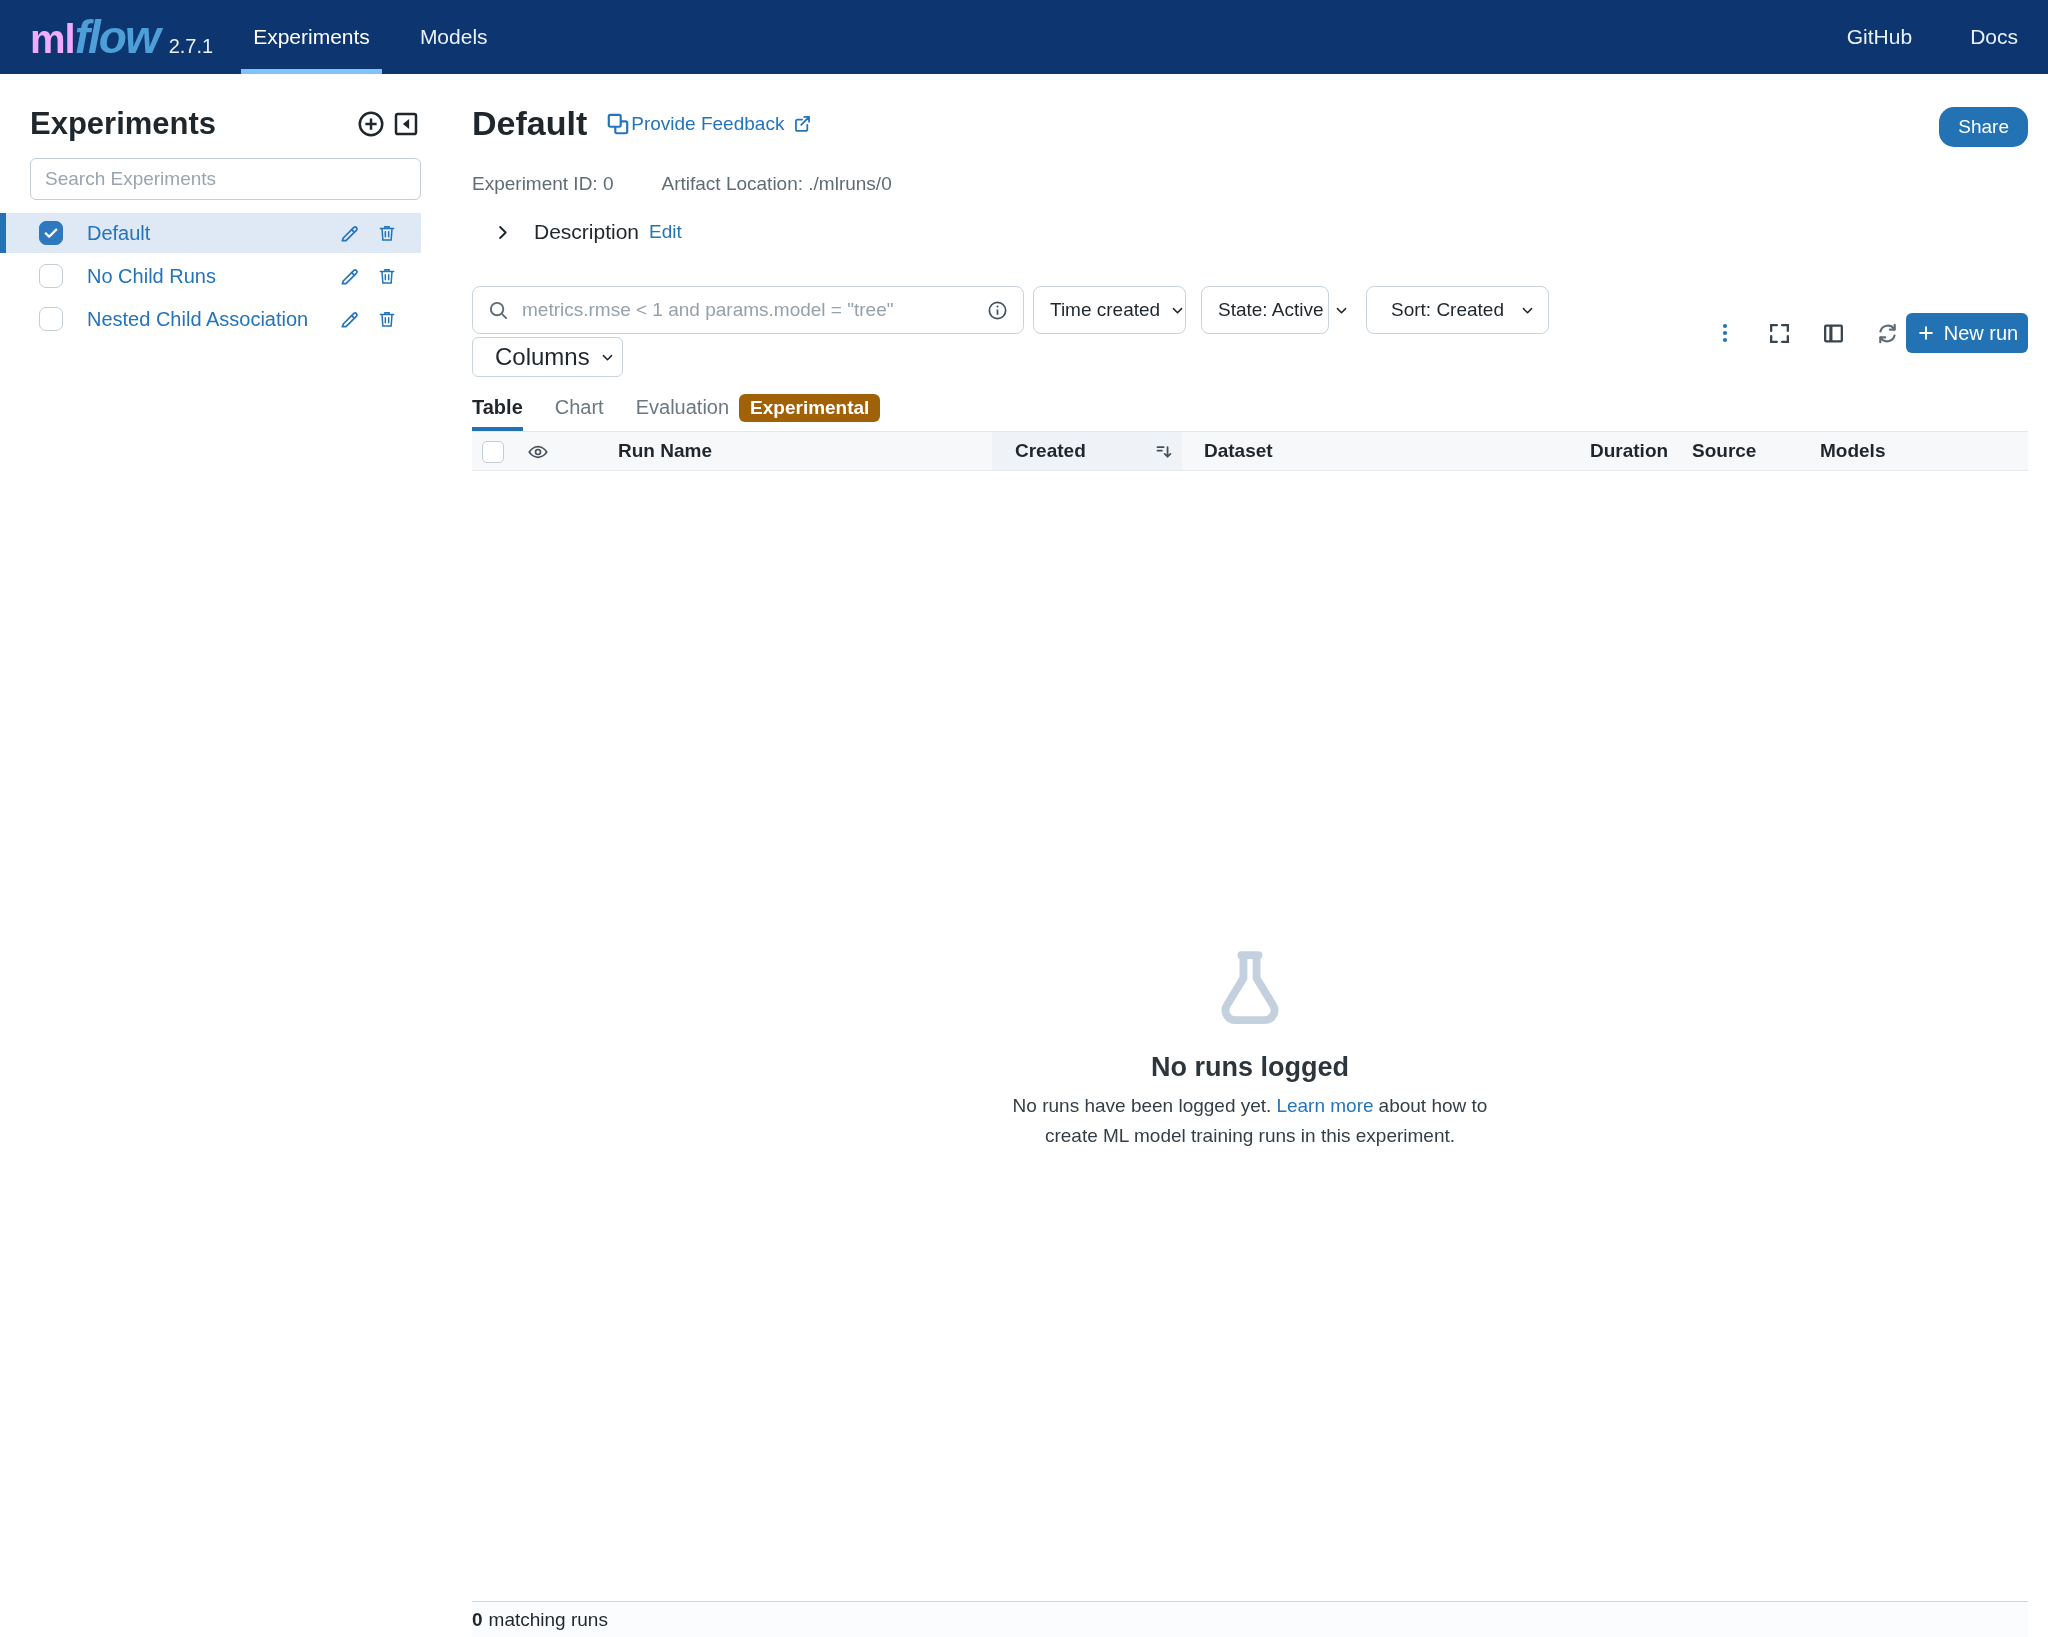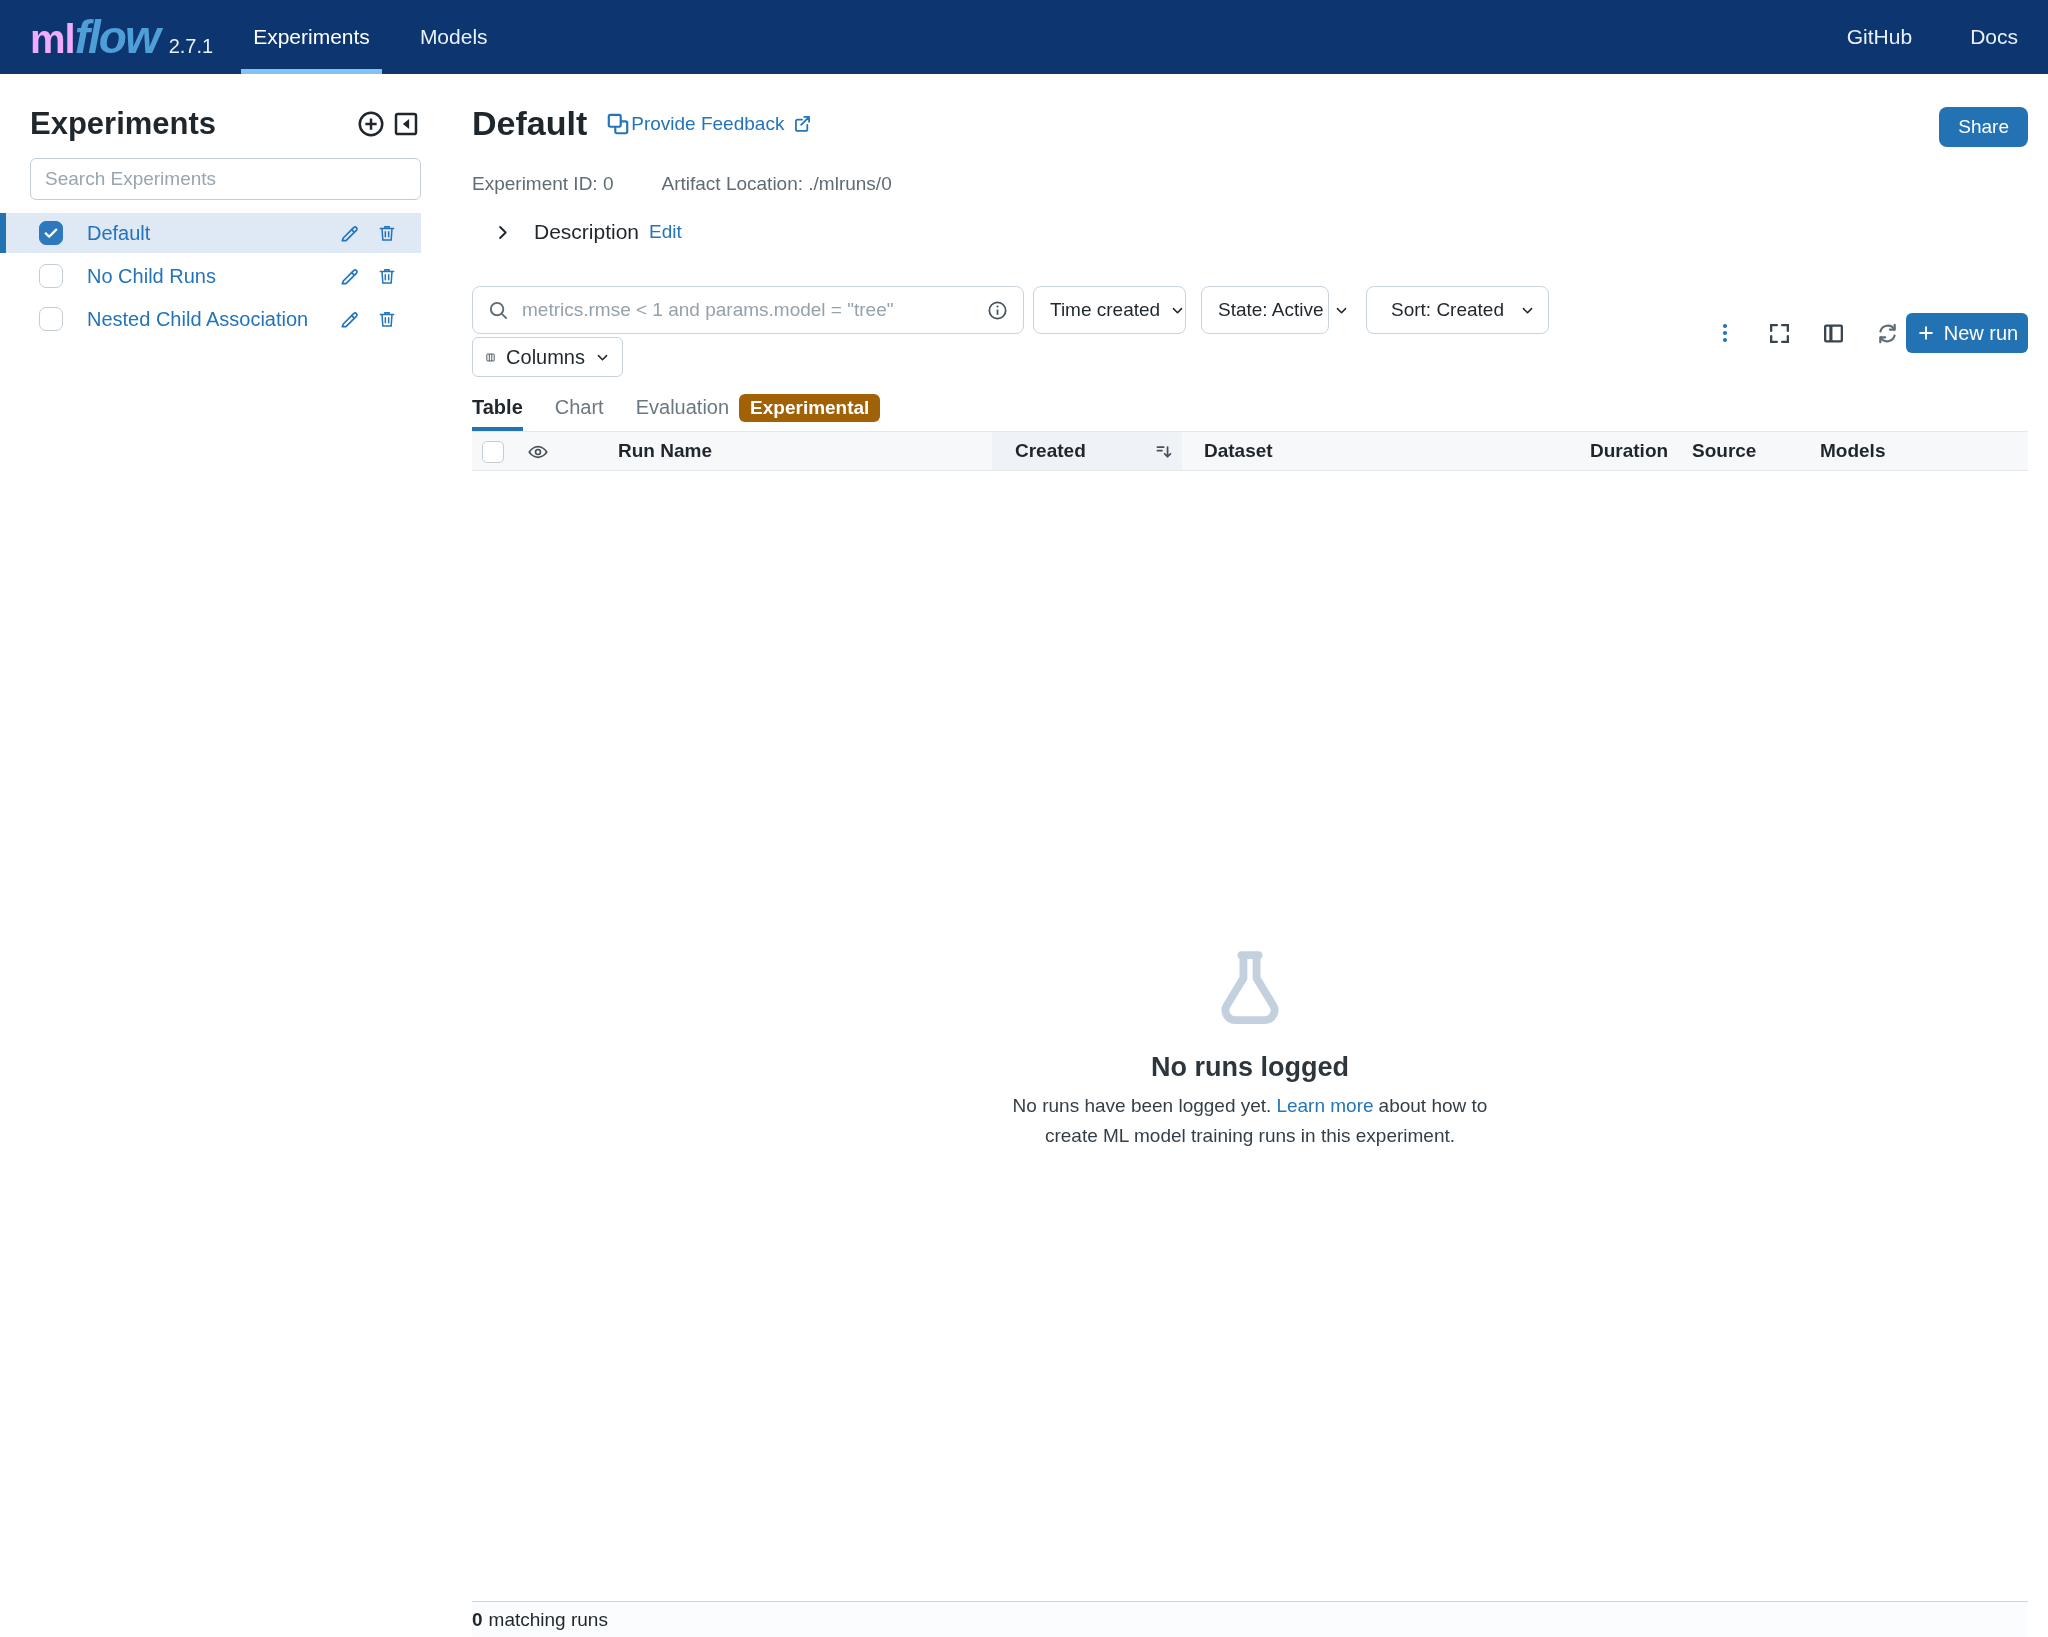--- a/index.html
+++ b/index.html
@@ -49,21 +49,21 @@
 
   
   .main { position:absolute; left:472px; top:74px; right:0; bottom:0; }
 
   .title-row { position:absolute; top:30px; left:0; display:flex; align-items:center; }
   .page-title { font-size:34px; font-weight:700; color:#1F272D; }
   .copy-icon { margin-left:18px; cursor:pointer; display:flex; }
   .feedback { display:flex; align-items:center; gap:8px; cursor:pointer; }
   .feedback span { font-size:19px; color:#2374BB; }
   .share-btn { position:absolute; top:33px; right:20px; height:40px; padding:0 19px;
-      background:#2272B4; color:#fff; font-size:19px; border:none; border-radius:8px;
+      background:#2272B4; color:#fff; font-size:19px; border:none; border-radius:15px;
       font-family:inherit; cursor:pointer; }
 
   .meta-row { position:absolute; top:99px; left:0; display:flex; gap:48px; }
   .meta-row span { font-size:19px; color:#5F6C74; }
 
   .desc-row { position:absolute; top:146px; left:21px; display:flex; align-items:center; }
   .desc-label { font-size:21px; font-weight:500; color:#1F272D; margin-left:22px; }
   .desc-edit { font-size:19px; color:#2374BB; margin-left:10px; cursor:pointer; }
 
   .search-box { position:absolute; top:212px; left:0; width:552px; height:48px;
@@ -79,21 +79,21 @@
       padding:0 16px; font-size:19px; color:#1F272D; cursor:pointer; justify-content:space-between; }
   .filter-btn .fb-label { white-space:nowrap; }
   .fb-time { left:561px; width:153px; }
   .fb-state { left:729px; width:128px; }
   .fb-sort { left:894px; width:183px; }
   .fb-sort .fb-label { margin-left:8px; margin-right:6px; }
   .caret { margin-left:10px; display:flex; }
 
   .columns-btn { position:absolute; top:263px; left:0; width:151px; height:40px;
       border:1.5px solid #C8D3DC; border-radius:6px; background:#fff; display:flex;
-      align-items:center; padding:0 12px; font-size:20px; color:#1F272D; cursor:pointer; }
+      align-items:center; padding:0 12px; font-size:24px; color:#1F272D; cursor:pointer; }
   .columns-btn .fb-label { margin-left:10px; }
 
   .icon-cluster { position:absolute; top:246px; left:1240px; display:flex; align-items:center; gap:28px; }
   .icon-cluster .icon-btn { width:26px; height:26px; justify-content:center; }
   .newrun-btn { position:absolute; top:239px; left:1434px; height:40px; width:122px;
       background:#2272B4; color:#fff; border:none; border-radius:6px; font-size:20px;
       font-family:inherit; display:flex; align-items:center; justify-content:center; gap:8px; cursor:pointer; }
 
   .tabs-row { position:absolute; top:320px; left:0; display:flex; align-items:center; }
   .vtab { font-size:20px; cursor:pointer; position:relative; padding-bottom:12px; }

